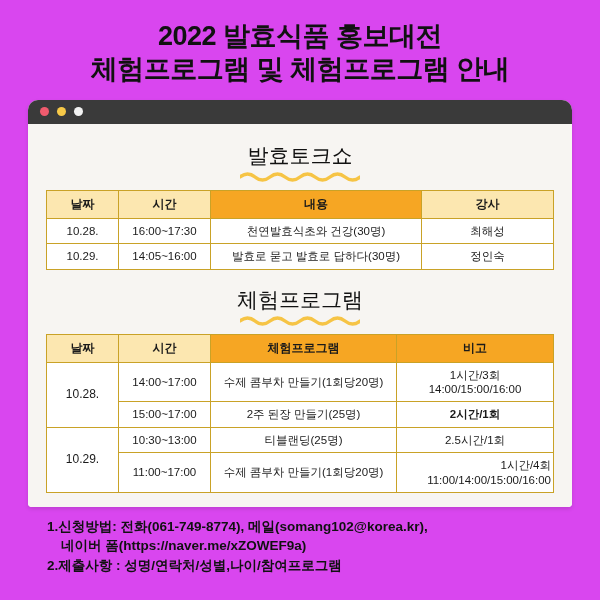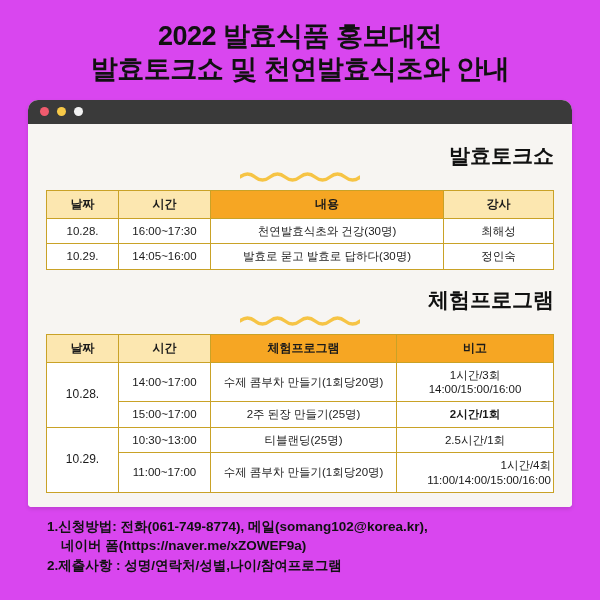--- a/index.html
+++ b/index.html
@@ -55,23 +55,23 @@
   .dot.red { background: #F05B6E; }
   .dot.yellow { background: #F7C948; }
   .dot.white { background: #F2F2F2; }
 
   .window-body {
     background: #F7F5F2;
     padding: 10px 18px 14px 18px;
   }
 
   .section-title {
-    text-align: right;
+    text-align: center;
     font-size: 21px;
-    font-weight: bold;
+    font-weight: normal;
     color: #111;
     margin: 8px 0 2px 0;
   }
   .wave {
     display: block;
     margin: 0 auto 8px auto;
   }
 
   table {
     border-collapse: collapse;
@@ -92,21 +92,21 @@
     font-weight: bold;
     font-size: 12px;
     padding: 6px 2px;
   }
   thead th.pale {
     background: #FCE7B0;
     color: #1a1a1a;
   }
   .t1 td.date, .t1 th.date { width: 72px; }
   .t1 td.time, .t1 th.time { width: 92px; }
-  .t1 th.lect, .t1 td.lect { width: 110px; }
+  .t1 th.lect, .t1 td.lect { width: 132px; }
 
   .t2 td.date, .t2 th.date { width: 72px; }
   .t2 td.time, .t2 th.time { width: 92px; }
   .t2 th.prog, .t2 td.prog { width: 186px; }
 
   .tall-cell { font-size: 12px; }
 
   .footer {
     width: 544px;
     margin-top: 10px;
@@ -118,21 +118,21 @@
   }
   .footer div { white-space: nowrap; margin-left: 15px; }
 </style>
 </head>
 <body>
 
 <div class="poster">
 
   <div class="title-block">
     <span class="title-line">2022 발효식품 홍보대전</span>
-    <span class="title-line">발효토크쇼 및 천연발효식초와 안내</span>
+    <span class="title-line">체험프로그램 및 체험프로그램 안내</span>
   </div>
 
   <div class="window">
     <div class="window-bar">
       <span class="dot red"></span>
       <span class="dot yellow"></span>
       <span class="dot white"></span>
     </div>
 
     <div class="window-body">

